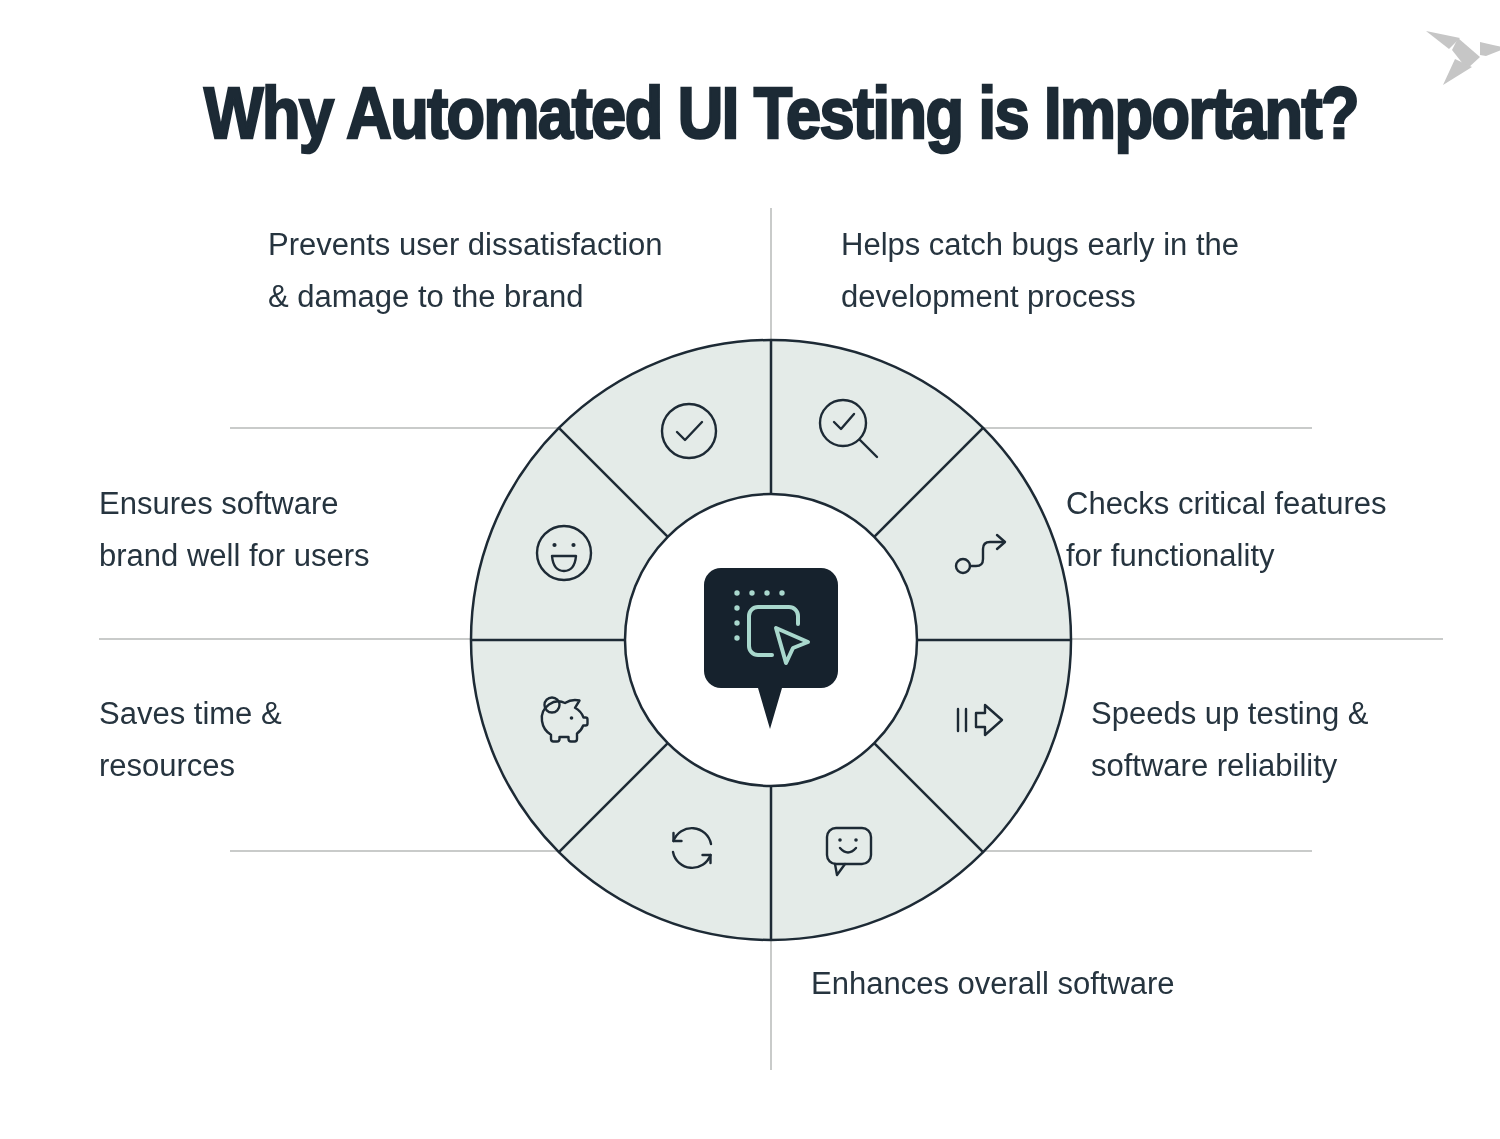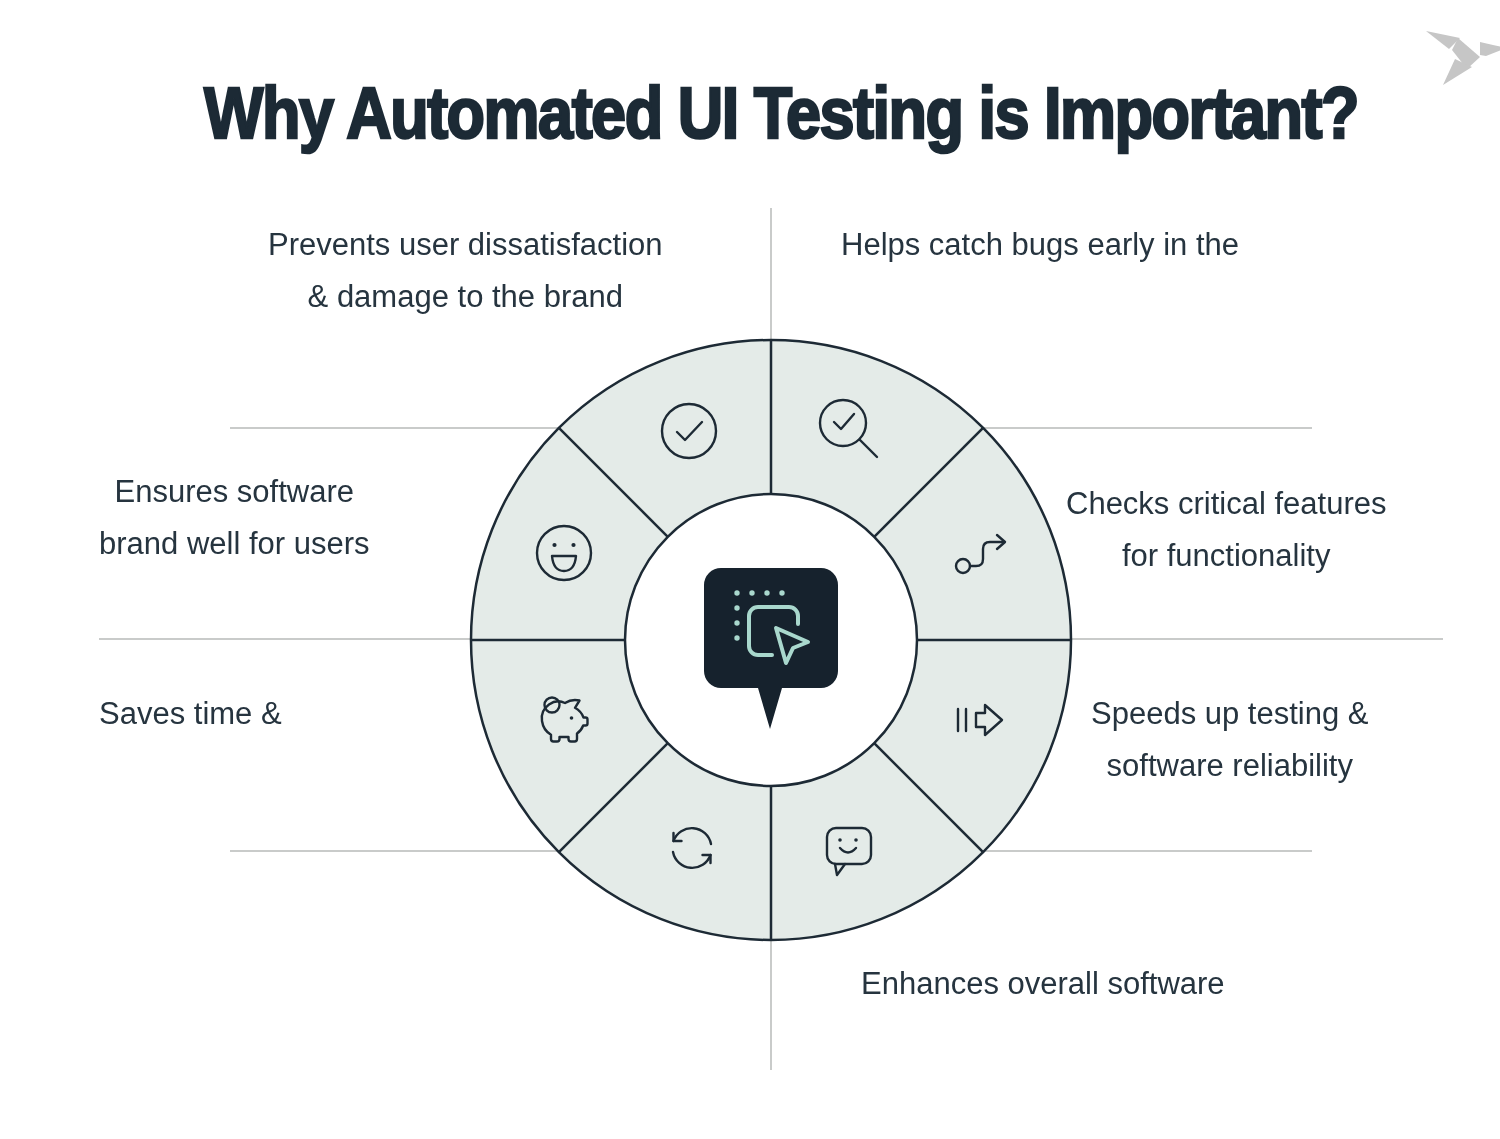--- a/index.html
+++ b/index.html
@@ -3,21 +3,21 @@
 <meta charset="utf-8">
 <style>
   html,body{margin:0;padding:0;background:#fff;}
   #page{position:relative;width:1500px;height:1139px;background:#fff;overflow:hidden;
         font-family:"Liberation Sans",sans-serif;margin-left:31px;}
   .title{position:absolute;left:0;top:72px;width:100%;text-align:center;
          color:var(--title);font-size:63px;font-weight:bold;letter-spacing:-1.5px;}
   .title span{display:inline-block;transform:scaleY(1.14);transform-origin:center top;
          -webkit-text-stroke:2.2px var(--title);}
   .label{position:absolute;color:var(--text);font-size:31px;line-height:52px;white-space:nowrap;}
-  .label span{display:block;text-align:center;}
+  .label span{display:block;}
   svg{position:absolute;left:0;top:0;}
   .gline{stroke:var(--line);stroke-width:2;}
   .ring{fill:var(--ring);stroke:var(--ink);stroke-width:2.5;}
   .inner{fill:#ffffff;stroke:var(--ink);stroke-width:2.5;}
   .seg{stroke:var(--ink);stroke-width:2.5;}
   .stroke{stroke:var(--ink);stroke-width:2.4;fill:none;stroke-linecap:round;stroke-linejoin:round;}
   .fill-ink{fill:var(--ink);stroke:none;}
   .bubble{fill:var(--bubble);stroke:none;}
   .mintstroke{stroke:var(--mint);stroke-width:4;fill:none;stroke-linecap:round;stroke-linejoin:round;}
   .mintfill{fill:var(--mint);stroke:none;}
@@ -29,37 +29,39 @@
 <div id="page">
 
   <div class="title"><span>Why Automated UI Testing is Important?</span></div>
 
   <div class="label" style="left:237px;top:219px">
     <span>Prevents user dissatisfaction</span>
     <span>&amp; damage to the brand</span>
   </div>
   <div class="label" style="left:810px;top:219px">
     <span>Helps catch bugs early in the</span>
+    <span>development process</span>
   </div>
-  <div class="label" style="left:68px;top:466px">
+  <div class="label" style="left:68px;top:478px">
     <span>Ensures software</span>
     <span>brand well for users</span>
   </div>
   <div class="label" style="left:1035px;top:478px">
     <span>Checks critical features</span>
     <span>for functionality</span>
   </div>
   <div class="label" style="left:68px;top:688px">
     <span>Saves time &amp;</span>
+    <span>resources</span>
   </div>
   <div class="label" style="left:1060px;top:688px">
     <span>Speeds up testing &amp;</span>
     <span>software reliability</span>
   </div>
-  <div class="label" style="left:830px;top:958px">
+  <div class="label" style="left:780px;top:958px">
     <span>Enhances overall software</span>
   </div>
 
   <svg width="1500" height="1139" viewBox="0 0 1500 1139">
 
     <g>
       <line class="gline" x1="740" y1="208" x2="740" y2="341"></line>
       <line class="gline" x1="740" y1="939" x2="740" y2="1070"></line>
       <line class="gline" x1="199" y1="428" x2="528" y2="428"></line>
       <line class="gline" x1="952" y1="428" x2="1281" y2="428"></line>

